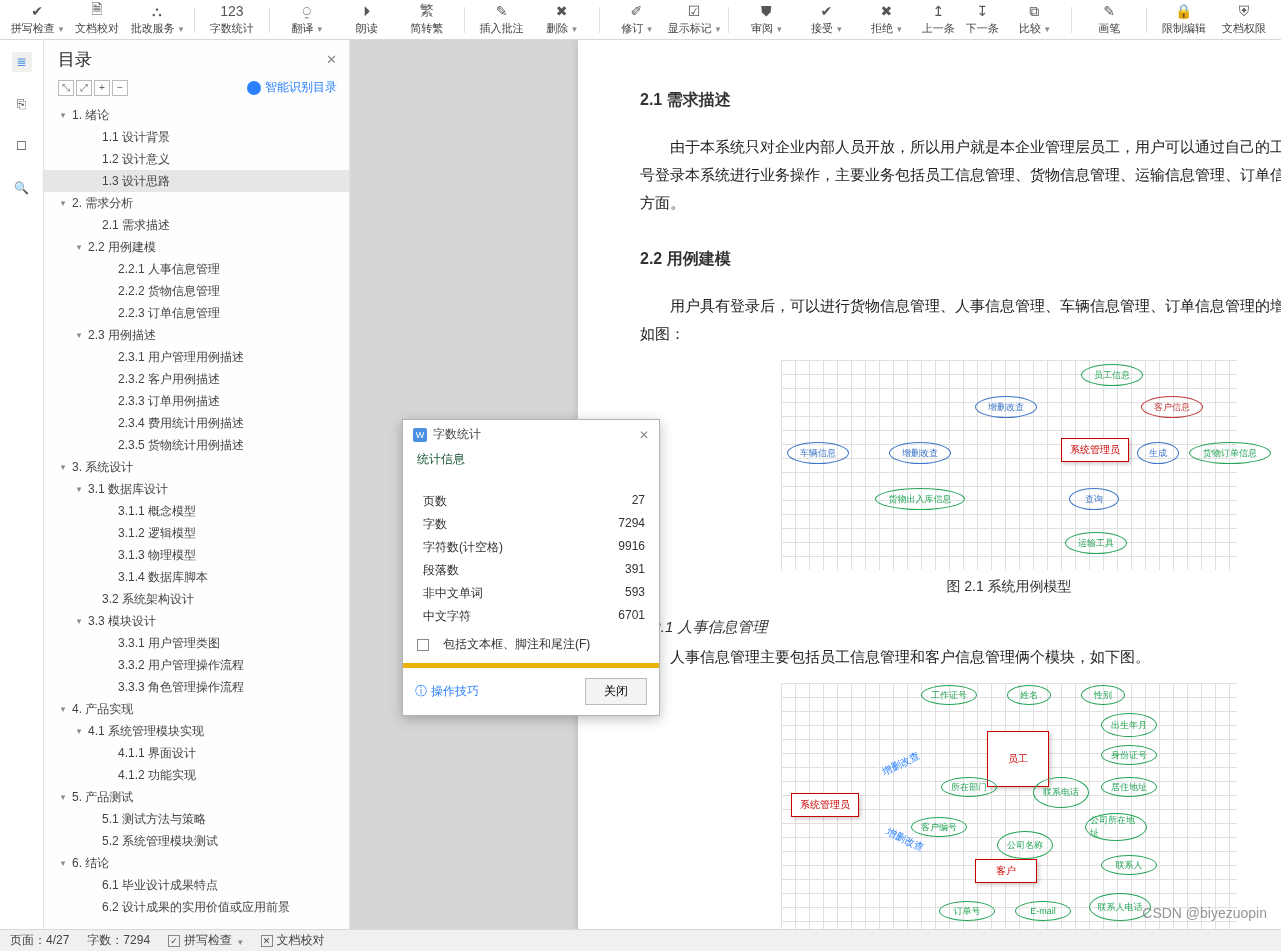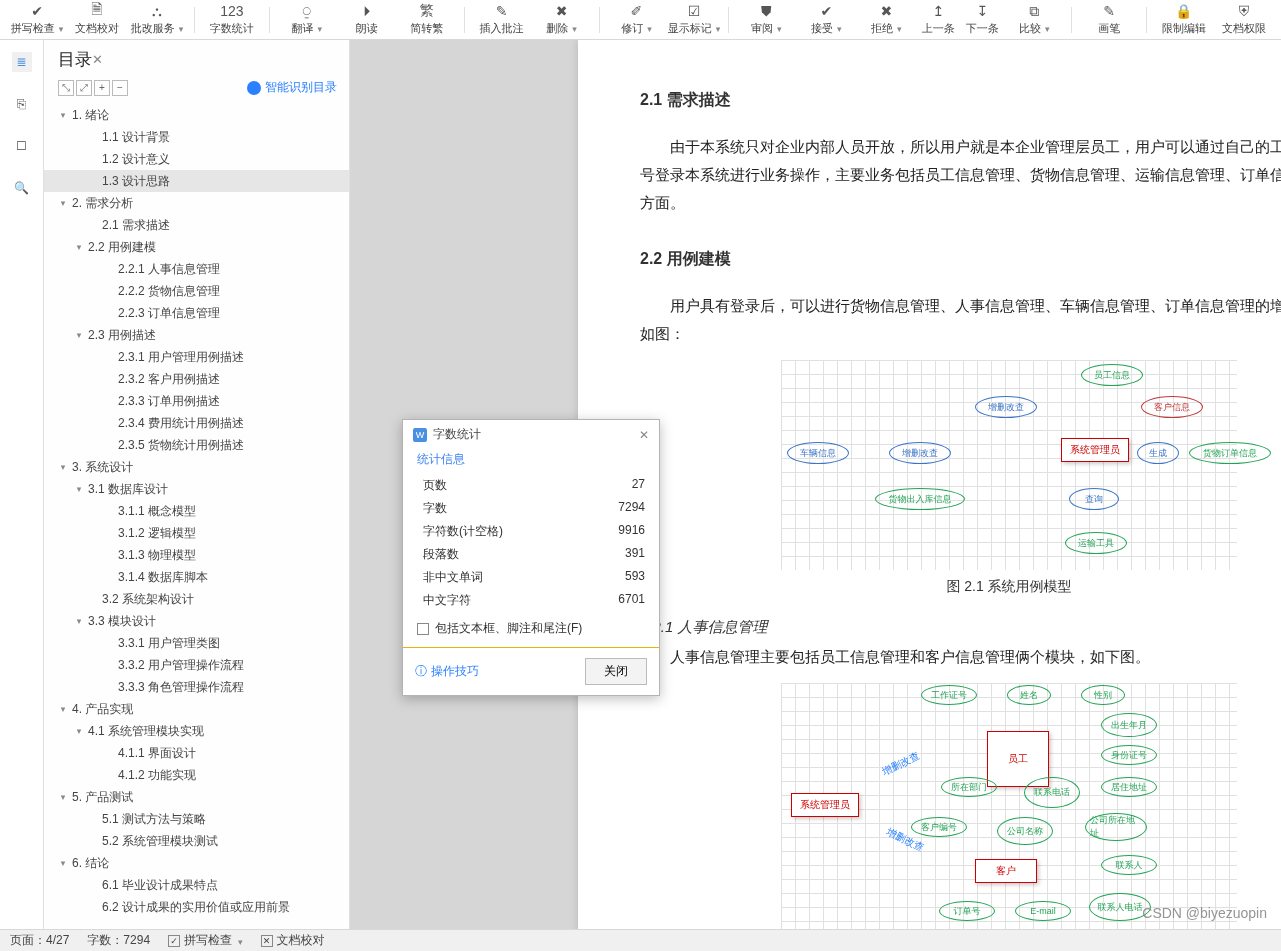--- a/index.html
+++ b/index.html
@@ -14,21 +14,21 @@
 .caret::after { content: "▾"; font-size: 9px; color: #888; margin-left: 2px; }
 .tool-item.wide { min-width: 58px; }
 
 
 .leftrail { position: absolute; left: 0; top: 40px; width: 44px; height: calc(100% - 40px - 22px); border-right: 1px solid #e0e0e0; display: flex; flex-direction: column; align-items: center; padding-top: 12px; gap: 22px; }
 .leftrail .ri { width: 20px; height: 20px; display: flex; align-items: center; justify-content: center; color: #4a4a4a; cursor: pointer; }
 .leftrail .ri.active { background: #f0f0f0; color: #4a90e2; }
 
 
 .outline { position: absolute; left: 44px; top: 40px; width: 306px; bottom: 22px; background: #fefefe; border-right: 1px solid #e0e0e0; display: flex; flex-direction: column; }
-.outline-head { display: flex; align-items: center; justify-content: flex-start; padding: 8px 12px 6px 14px; }
+.outline-head { display: flex; align-items: center; justify-content: space-between; padding: 8px 12px 6px 14px; }
 .outline-title { font-size: 17px; font-weight: 400; color: #222; }
 .outline-close { color: #888; cursor: pointer; font-size: 13px; }
 .outline-ctrl { display: flex; align-items: center; justify-content: space-between; padding: 2px 12px 6px 14px; }
 .ctrl-btns { display: flex; gap: 2px; }
 .ctrl-btns span { width: 16px; height: 16px; border: 1px solid #bbb; display: flex; align-items: center; justify-content: center; font-size: 10px; color: #666; cursor: pointer; }
 .smart-link { color: #2a80ff; font-size: 12px; cursor: pointer; display: flex; align-items: center; gap: 4px; padding-left: 24px; }
 .smart-link::before { content: ""; width: 14px; height: 14px; border-radius: 50%; background: #2a80ff; display: inline-block; }
 
 .outline-body { flex: 1; overflow-y: auto; padding: 2px 0 12px 0; }
 .toc-item { display: flex; align-items: center; height: 22px; padding-left: 12px; cursor: pointer; color: #444; font-size: 12px; white-space: nowrap; }
@@ -55,25 +55,25 @@
 .ellipse { position: absolute; border: 1px solid var(--bc,#555); border-radius: 50%; display: flex; align-items: center; justify-content: center; font-size: 9px; color: var(--fc,#333); background: transparent; padding: 0 4px; }
 .rect { position: absolute; border: 1px solid var(--bc,#c00); display: flex; align-items: center; justify-content: center; font-size: 10px; color: var(--fc,#c00); background: #fff; box-shadow: 2px 2px 4px rgba(0,0,0,0.2); padding: 4px 8px; }
 
 
 .dialog { position: absolute; left: 402px; top: 419px; width: 258px; background: #fff; border: 1px solid #b4b4b4; box-shadow: 0 3px 12px rgba(0,0,0,0.25); z-index: 50; }
 .dlg-title { display: flex; align-items: center; justify-content: space-between; padding: 6px 10px; font-size: 12px; color: #444; }
 .dlg-title .tl { display: flex; align-items: center; gap: 6px; }
 .dlg-title .wicon { width: 14px; height: 14px; background: #4a90e2; color: #fff; font-size: 9px; display: flex; align-items: center; justify-content: center; border-radius: 2px; }
 .dlg-close { cursor: pointer; color: #888; }
 .dlg-body { padding: 2px 14px 10px 14px; }
-.dlg-sub { color: #3b82f6; margin-bottom: 6px; }
+.dlg-sub { color: #14532d; margin-bottom: 22px; }
 .stat-row { display: flex; justify-content: space-between; padding: 3px 0 3px 6px; font-size: 12px; }
-.dlg-chk { display: flex; align-items: center; gap: 6px; margin-top: 8px; }
+.dlg-chk { display: flex; align-items: center; gap: 14px; margin-top: 8px; }
 .dlg-chk .cb { width: 12px; height: 12px; border: 1px solid #888; }
-.dlg-foot { display: flex; align-items: center; justify-content: space-between; padding: 10px 12px; border-top: 1px solid #eab308; }
+.dlg-foot { display: flex; align-items: center; justify-content: space-between; padding: 10px 12px; border-top: 5px solid #eab308; }
 .dlg-tip { color: #2a80ff; font-size: 12px; display: flex; align-items: center; gap: 4px; cursor: pointer; }
 .dlg-tip::before { content: "ⓘ"; color: #2a80ff; }
 .dlg-btn { border: 1px solid #bbb; background: #f3f3f3; padding: 4px 18px; cursor: pointer; font-size: 12px; }
 
 
 .statusbar { position: absolute; left: 0; right: 0; bottom: 0; height: 22px; background: #f0f0f0; border-top: 1px solid #d8d8d8; display: flex; align-items: center; padding: 0 10px; font-size: 12px; color: #444; gap: 18px; }
 .sb-item { display: flex; align-items: center; gap: 4px; }
 .sb-item .cb { width: 12px; height: 12px; border: 1px solid #888; display: flex; align-items: center; justify-content: center; font-size: 9px; color: #444; }
 
 .watermark { position: absolute; right: 14px; bottom: 30px; color: rgba(130,130,130,0.85); font-size: 14px; font-family: Arial, sans-serif; z-index: 60; pointer-events: none; }
@@ -375,25 +375,25 @@
       <div class="rect" style="left:194px;top:176px;--bc:#c00;--fc:#c00;padding:4px 20px">客户</div>
       <div style="position:absolute;left:100px;top:74px;font-size:10px;color:#2a80ff;transform:rotate(-26deg)">增删改查</div>
       <div style="position:absolute;left:104px;top:150px;font-size:10px;color:#2a80ff;transform:rotate(26deg)">增删改查</div>
 
       <div class="ellipse" style="--bc:#23a455;--fc:#23a455;left:140px;top:2px;width:56px;height:20px">工作证号</div>
       <div class="ellipse" style="--bc:#23a455;--fc:#23a455;left:226px;top:2px;width:44px;height:20px">姓名</div>
       <div class="ellipse" style="--bc:#23a455;--fc:#23a455;left:300px;top:2px;width:44px;height:20px">性别</div>
       <div class="ellipse" style="--bc:#23a455;--fc:#23a455;left:320px;top:30px;width:56px;height:24px">出生年月</div>
       <div class="ellipse" style="--bc:#23a455;--fc:#23a455;left:320px;top:62px;width:56px;height:20px">身份证号</div>
       <div class="ellipse" style="--bc:#23a455;--fc:#23a455;left:160px;top:94px;width:56px;height:20px">所在部门</div>
-      <div class="ellipse" style="--bc:#23a455;--fc:#23a455;left:243px;top:94px;width:56px;height:31px">联系电话</div>
+      <div class="ellipse" style="--bc:#23a455;--fc:#23a455;left:252px;top:94px;width:56px;height:31px">联系电话</div>
       <div class="ellipse" style="--bc:#23a455;--fc:#23a455;left:320px;top:94px;width:56px;height:20px">居住地址</div>
 
       <div class="ellipse" style="--bc:#23a455;--fc:#23a455;left:130px;top:134px;width:56px;height:20px">客户编号</div>
-      <div class="ellipse" style="--bc:#23a455;--fc:#23a455;left:216px;top:134px;width:56px;height:28px">公司名称</div>
+      <div class="ellipse" style="--bc:#23a455;--fc:#23a455;left:216px;top:148px;width:56px;height:28px">公司名称</div>
       <div class="ellipse" style="--bc:#23a455;--fc:#23a455;left:304px;top:130px;width:62px;height:28px">公司所在地址</div>
       <div class="ellipse" style="--bc:#23a455;--fc:#23a455;left:320px;top:172px;width:56px;height:20px">联系人</div>
       <div class="ellipse" style="--bc:#23a455;--fc:#23a455;left:308px;top:210px;width:62px;height:28px">联系人电话</div>
       <div class="ellipse" style="--bc:#23a455;--fc:#23a455;left:158px;top:218px;width:56px;height:20px">订单号</div>
       <div class="ellipse" style="--bc:#23a455;--fc:#23a455;left:234px;top:218px;width:56px;height:20px">E-mail</div>
     </div>
   </div>
 </div>
 
 <div class="dialog">

